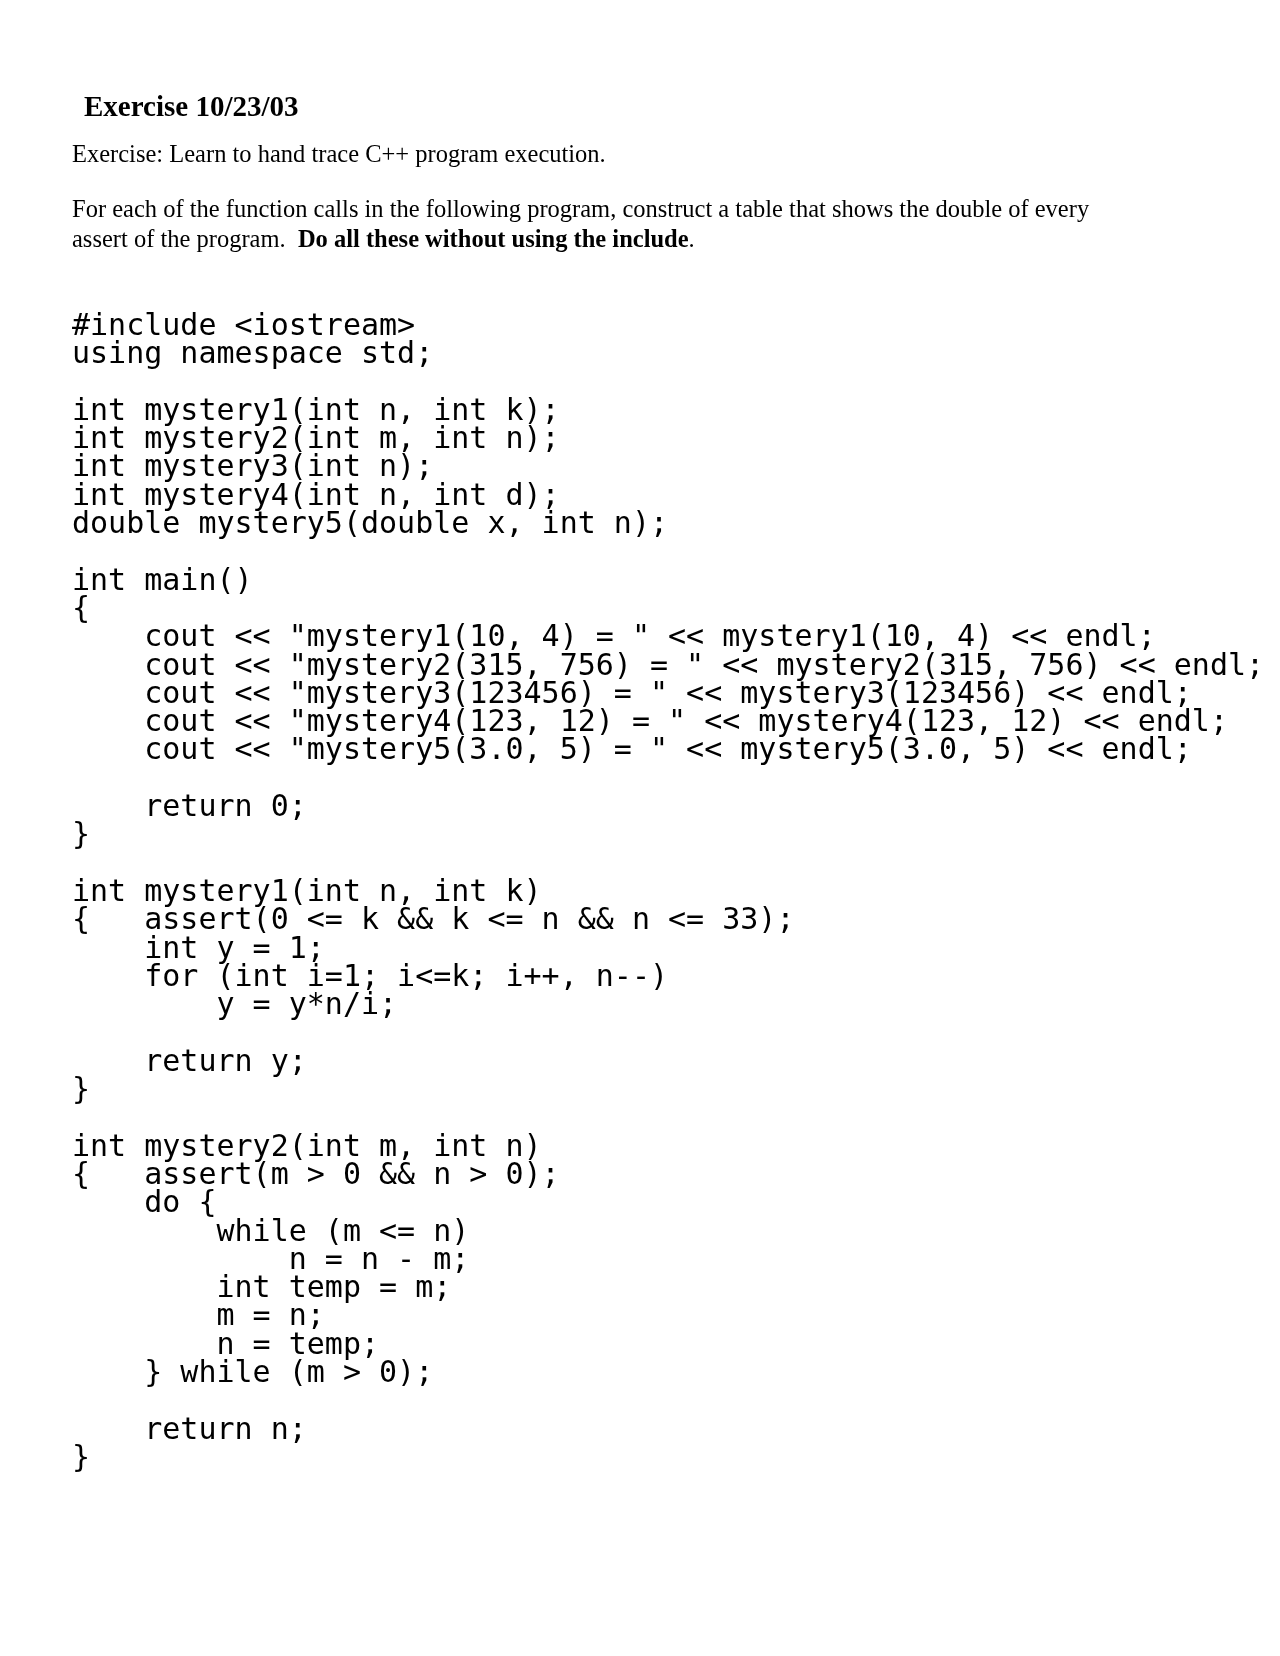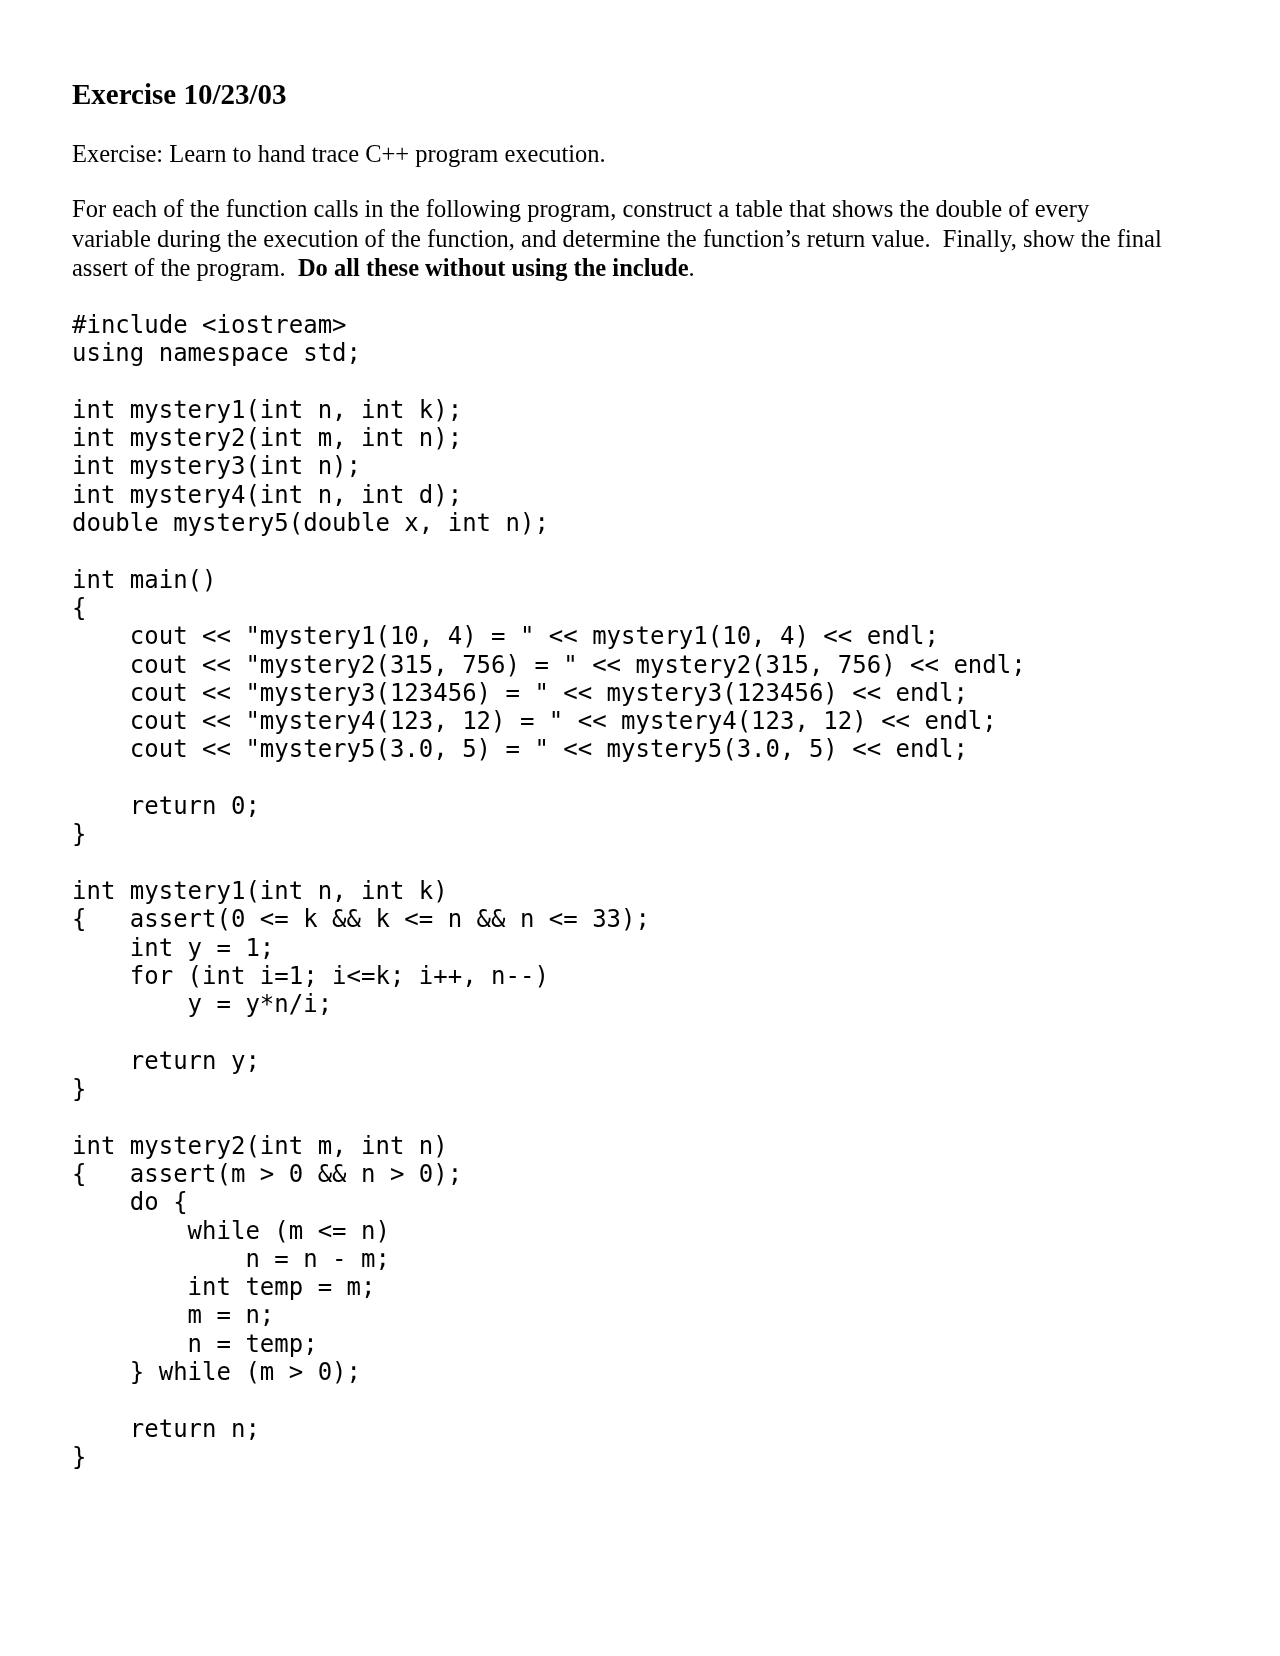--- a/index.html
+++ b/index.html
@@ -12,21 +12,21 @@
     width: 1280px;
     height: 1656px;
     background: #ffffff;
     color: #000000;
     overflow: hidden;
   }
   .title {
     position: absolute;
     left: 72px;
     top: 76px;
-    margin: 0;
+    margin: 12px;
     font-family: "Liberation Serif", serif;
     font-weight: bold;
     font-size: 29px;
     line-height: 36px;
     white-space: pre;
   }
   .objective {
     position: absolute;
     left: 72px;
     top: 139px;
@@ -52,38 +52,37 @@
   }
   .iline b {
     font-weight: bold;
   }
   .code {
     position: absolute;
     left: 72px;
     top: 311px;
     margin: 0;
     font-family: "DejaVu Sans Mono", monospace;
-    font-size: 24px;
+    font-size: 30px;
     line-height: 28.3px;
     white-space: pre;
     color: #000000;
   }
 </style>
 </head>
 <body>
 
 <div class="page">
 
   <h1 class="title">Exercise 10/23/03</h1>
 
   <p class="objective">Exercise: Learn to hand trace C++ program execution.</p>
 
   <div class="instructions">
     <span class="iline">For each of the function calls in the following program, construct a table that shows the double of every</span>
-    <span class="iline">variable during the execution of the function, and determine the function’s return value.  Finally, show the final</span>
     <span class="iline"><span>assert of the program.  </span><b>Do all these without using the include</b><span>.</span></span>
   </div>
 
   <pre class="code">#include &lt;iostream&gt;
 using namespace std;
 
 int mystery1(int n, int k);
 int mystery2(int m, int n);
 int mystery3(int n);
 int mystery4(int n, int d);

